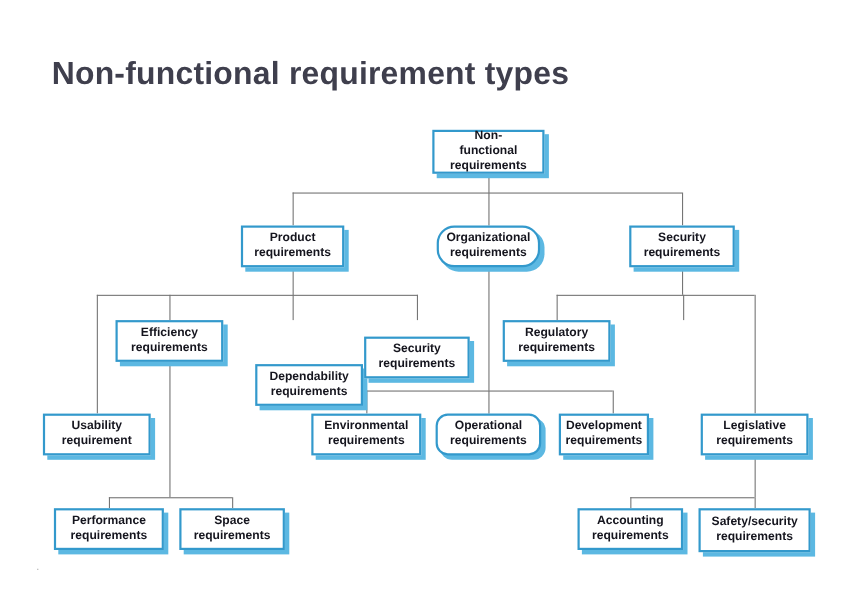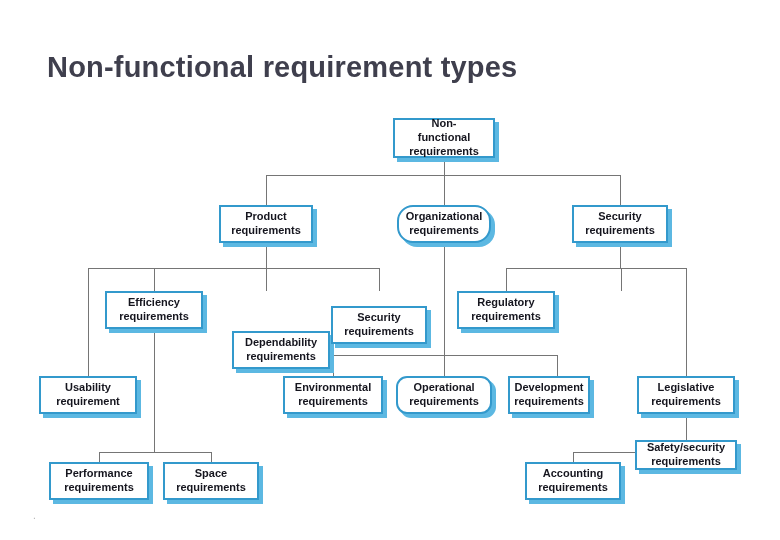--- a/index.html
+++ b/index.html
@@ -74,16 +74,16 @@
       <div class="node" style="left: 331px; top: 306px; width: 96px; height: 38px;">Security requirements</div>
       <div class="node" style="left: 39px; top: 376px; width: 98px; height: 38px;">Usability requirement</div>
       <div class="node" style="left: 457px; top: 291px; width: 98px; height: 38px;">Regulatory requirements</div>
       <div class="node" style="left: 637px; top: 376px; width: 98px; height: 38px;">Legislative requirements</div>
       <div class="node" style="left: 283px; top: 376px; width: 100px; height: 38px;">Environmental requirements</div>
       <div class="node" style="left: 396px; top: 376px; width: 96px; height: 38px; border-radius: 11px;">Operational requirements</div>
       <div class="node" style="left: 508px; top: 376px; width: 82px; height: 38px;">Development requirements</div>
       <div class="node" style="left: 49px; top: 462px; width: 100px; height: 38px;">Performance requirements</div>
       <div class="node" style="left: 163px; top: 462px; width: 96px; height: 38px;">Space requirements</div>
       <div class="node" style="left: 525px; top: 462px; width: 96px; height: 38px;">Accounting requirements</div>
-      <div class="node" style="left: 635px; top: 440px; width: 102px; height: 30px; text-align: center;">Safety/security requirements</div>
+      <div class="node" style="left: 635px; top: 462px; width: 102px; height: 40px; text-align: center;">Safety/security requirements</div>
     </div>
   <div class="footer-mark">.</div>
 </div>
 
 </body></html>

